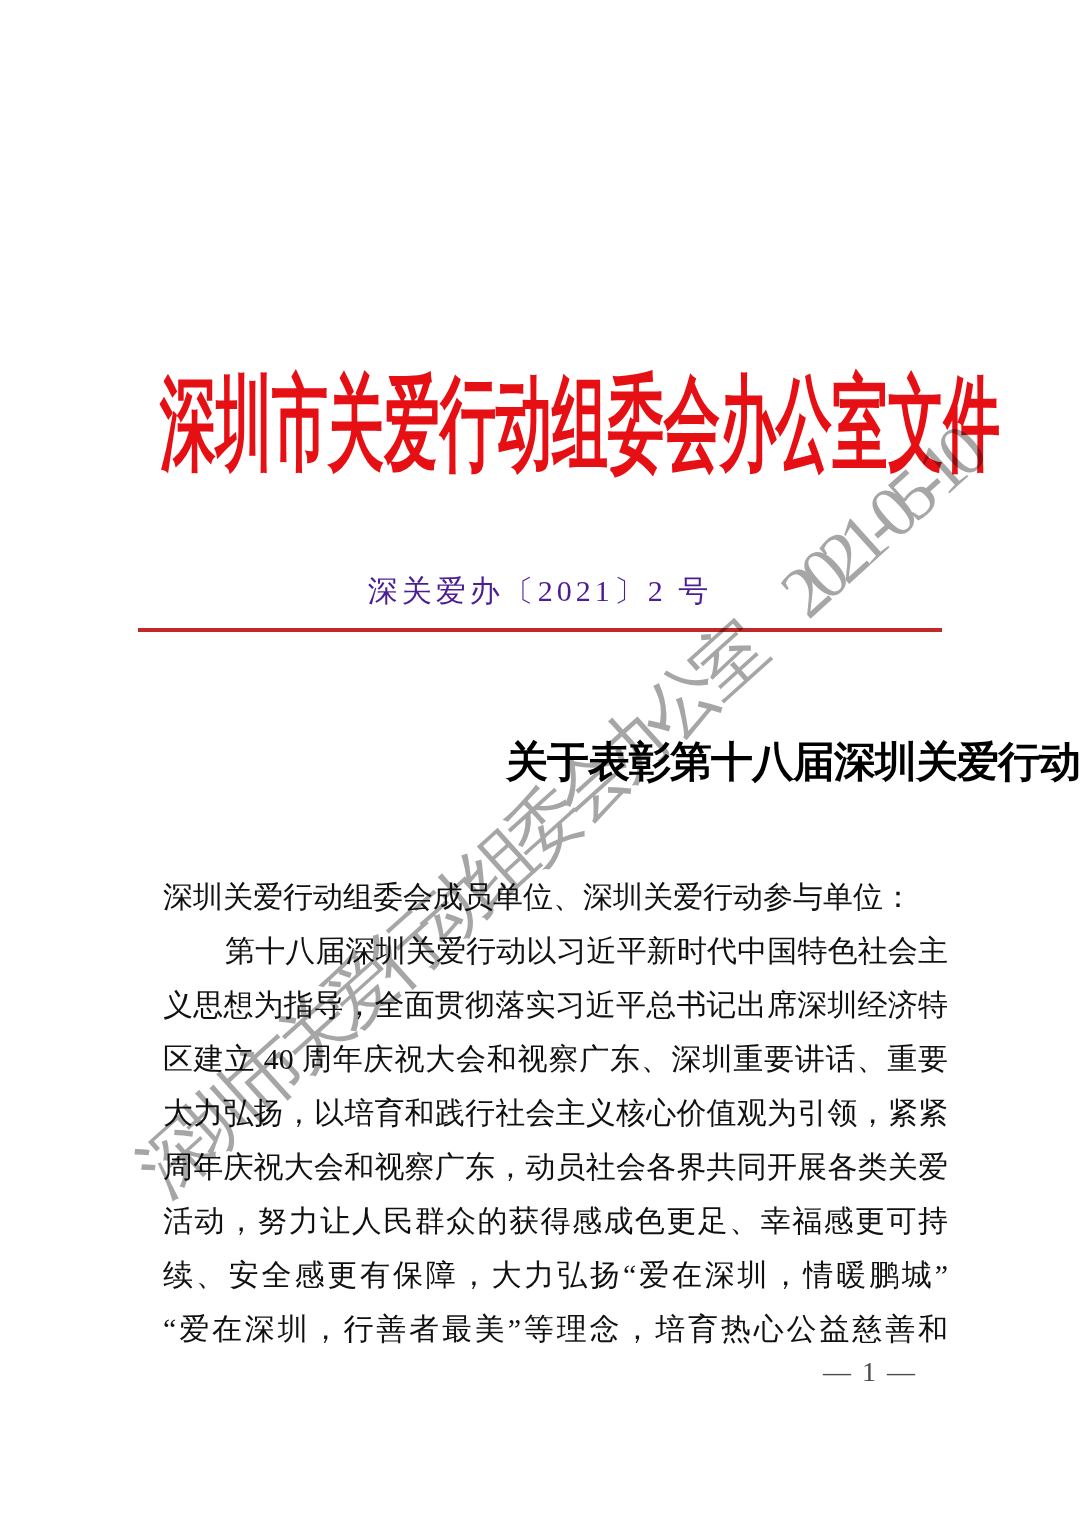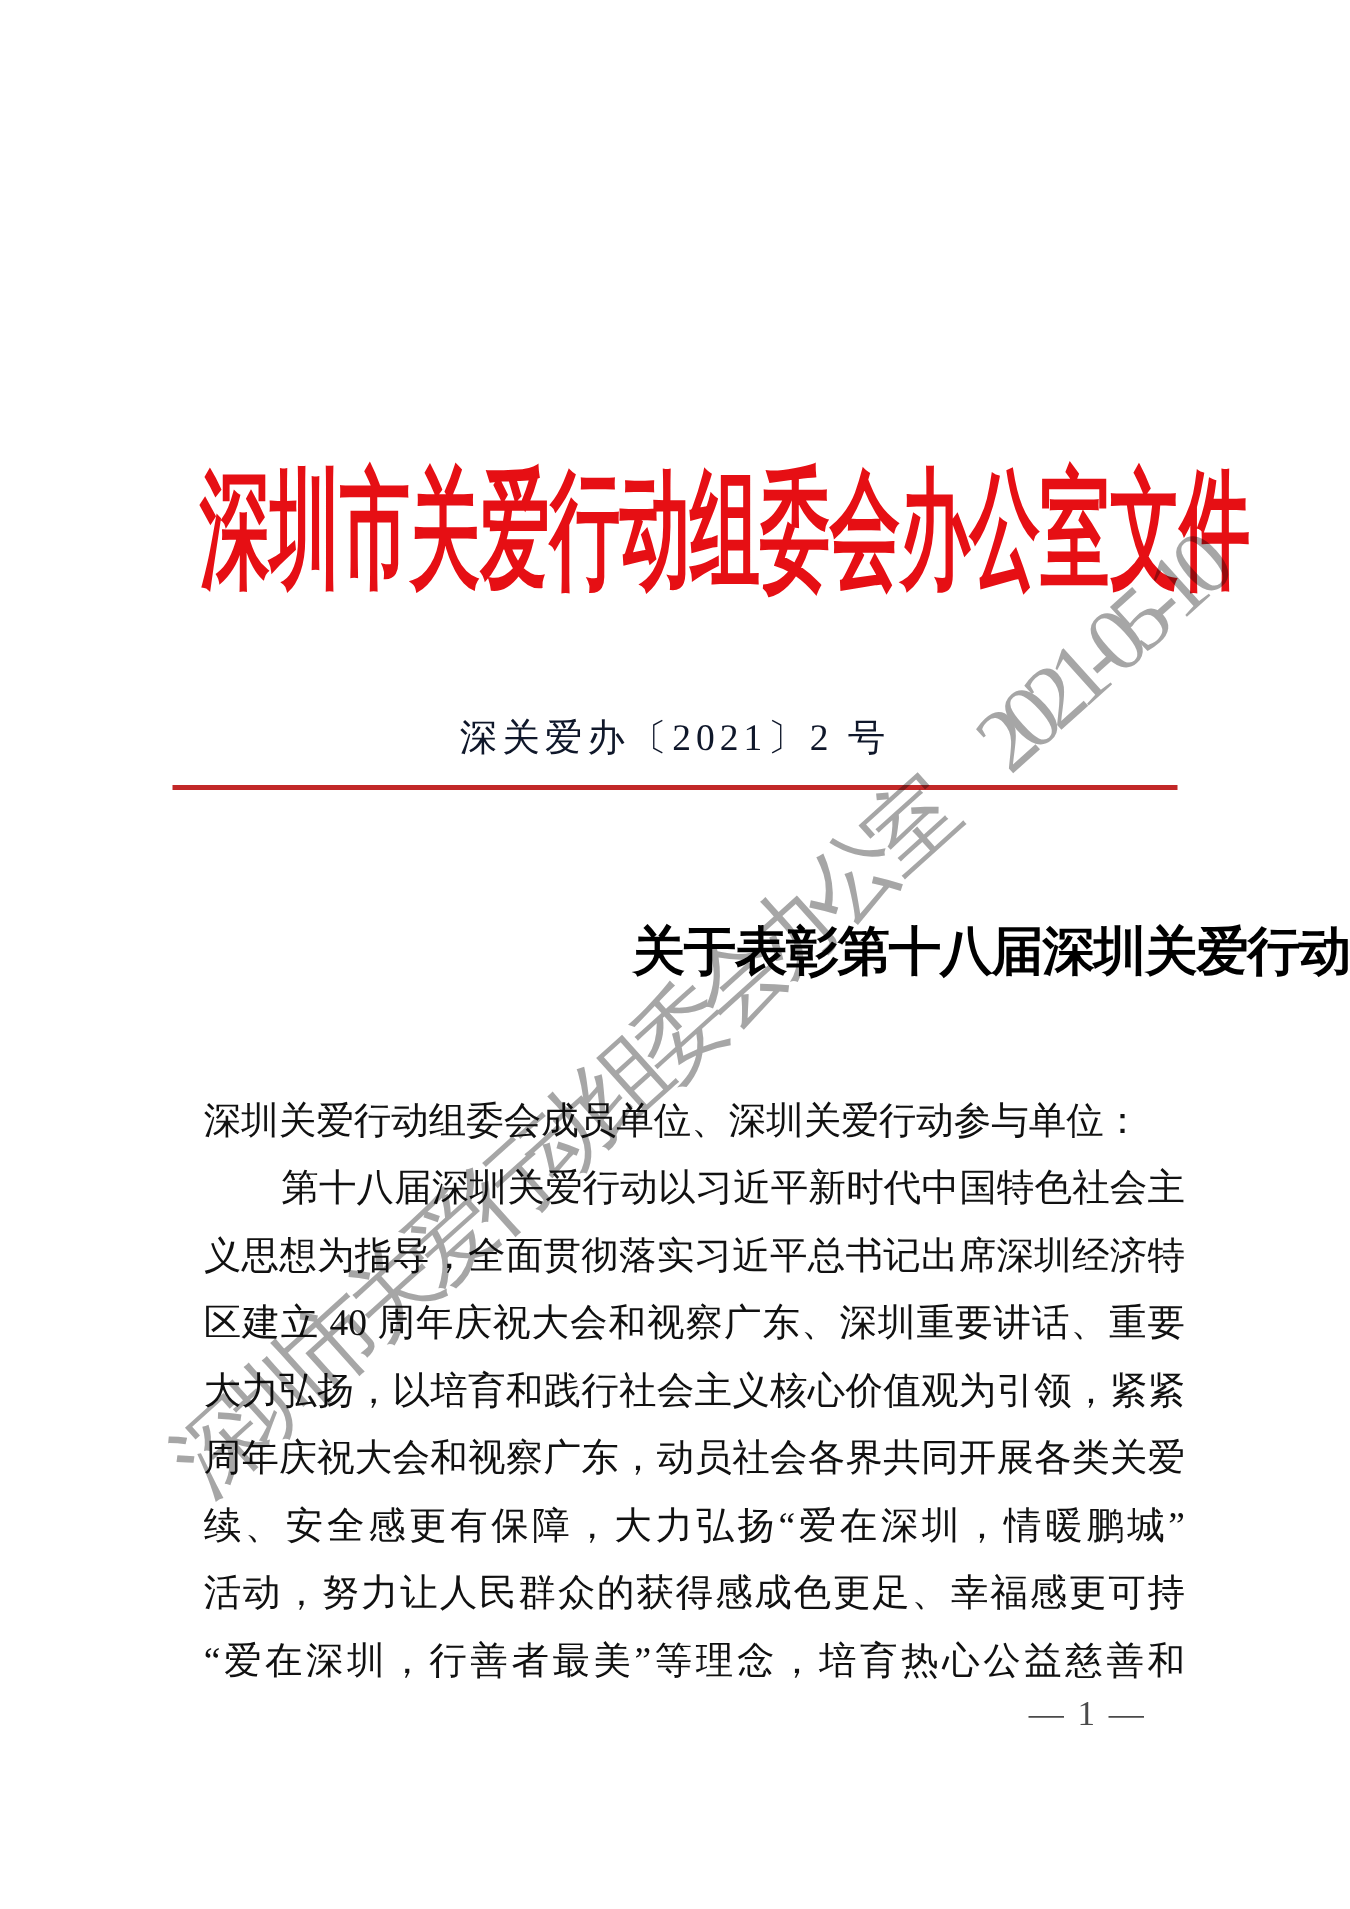--- a/index.html
+++ b/index.html
@@ -61,21 +61,21 @@
   
   .doc-number {
     position: absolute;
     top: 572px;
     left: 0;
     width: 100%;
     text-align: center;
     font-size: 30px;
     line-height: 38px;
     letter-spacing: 4px;
-    color: #0f172a;
+    color: #4c1d95;
     z-index: 2;
   }
   
   .red-rule {
     position: absolute;
     top: 628px;
     left: 138px;
     width: 804px;
     height: 4px;
     background: #c22828;
@@ -154,20 +154,20 @@
     <div class="t-line">关于表彰第十八届深圳关爱行动</div>
   </div>
 
   <div class="body-text">
     <div class="line salutation">深圳关爱行动组委会成员单位、深圳关爱行动参与单位：</div>
     <div class="line indent">第十八届深圳关爱行动以习近平新时代中国特色社会主</div>
     <div class="line">义思想为指导，全面贯彻落实习近平总书记出席深圳经济特</div>
     <div class="line">区建立 40 周年庆祝大会和视察广东、深圳重要讲话、重要</div>
     <div class="line">大力弘扬，以培育和践行社会主义核心价值观为引领，紧紧</div>
     <div class="line">周年庆祝大会和视察广东，动员社会各界共同开展各类关爱</div>
+    <div class="line">活动，努力让人民群众的获得感成色更足、幸福感更可持</div>
     <div class="line">续、安全感更有保障，大力弘扬“爱在深圳，情暖鹏城”</div>
-    <div class="line">活动，努力让人民群众的获得感成色更足、幸福感更可持</div>
     <div class="line">“爱在深圳，行善者最美”等理念，培育热心公益慈善和</div>
   </div>
 
   <div class="page-number">— 1 —</div>
 
 </div>
 
 </body></html>

